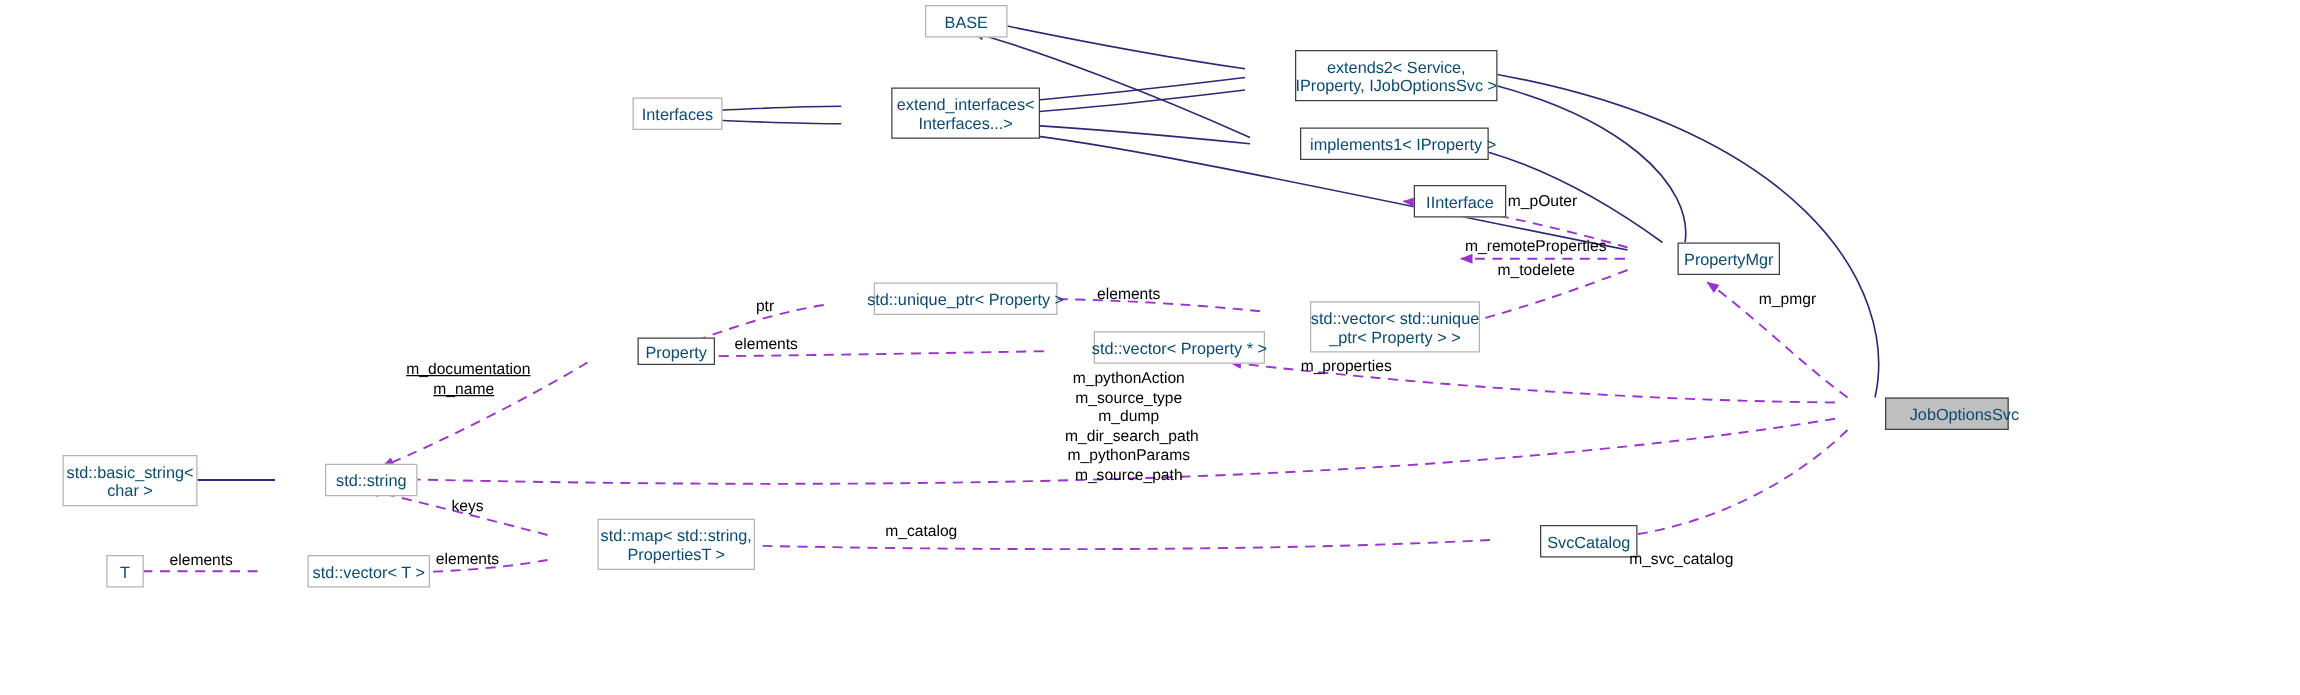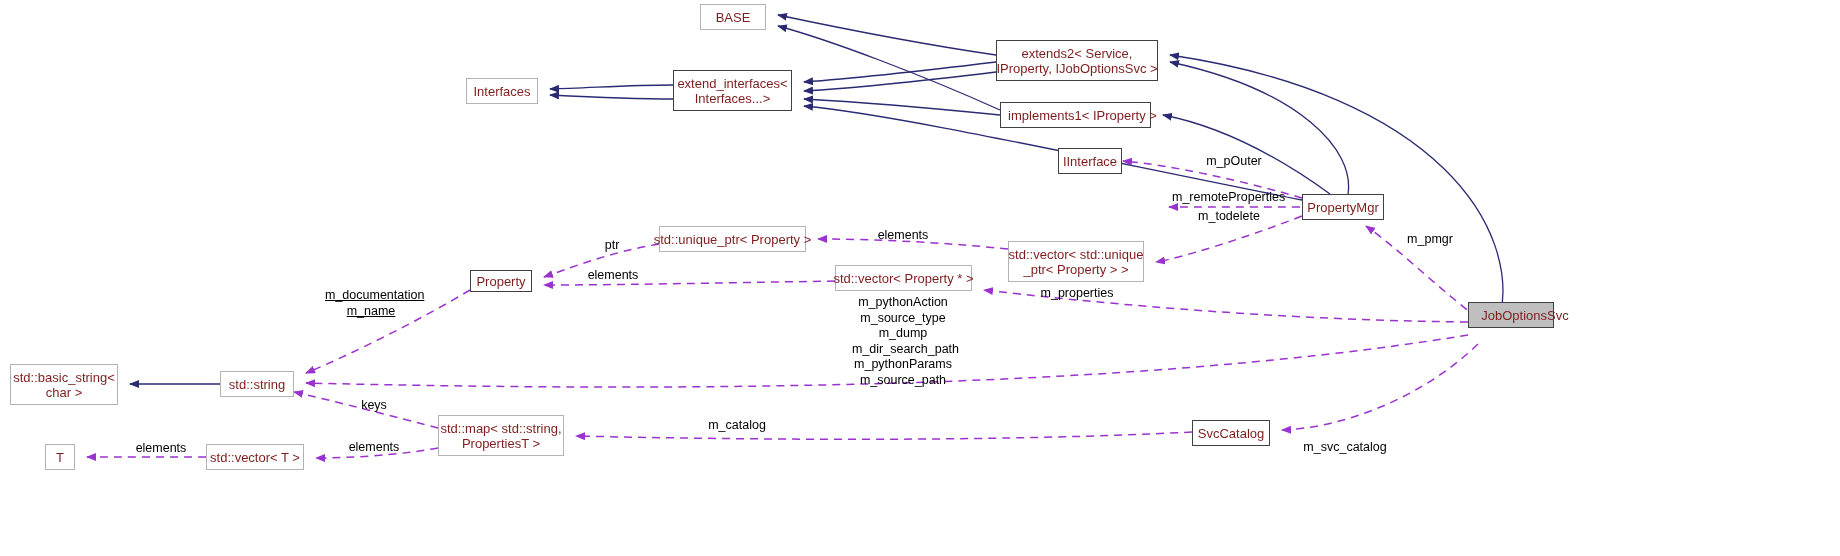--- a/index.html
+++ b/index.html
@@ -25,24 +25,25 @@
   }
   .node {
     position: absolute;
     box-sizing: border-box;
     display: flex;
     align-items: center;
     justify-content: center;
     text-align: center;
     font-size: 13px;
     line-height: 15px;
-    color: #7f1d1d;
+    color: #0c4a6e;
     background: #ffffff;
     white-space: pre;
     letter-spacing: 0px;
+    margin-left: 40px;
   }
   
   .node.lib {
     border: 1px solid #b3b3b3;
   }
   
   .node.own {
     border: 1.6px solid #404040;
   }
   
@@ -145,35 +146,35 @@
   <div class="node own" style="left:996px;top:40px;width:162px;height:41px;">extends2&lt; Service,
 IProperty, IJobOptionsSvc &gt;</div>
 
   <div class="node lib" style="left:466px;top:78px;width:72px;height:26px;">Interfaces</div>
 
   <div class="node own" style="left:673px;top:70px;width:119px;height:41px;">extend_interfaces&lt;
 Interfaces...&gt;</div>
 
   <div class="node own" style="left:1000px;top:102px;width:151px;height:26px;padding-left:14px;">implements1&lt; IProperty &gt;</div>
 
-  <div class="node own" style="left:1058px;top:148px;width:64px;height:26px;">IInterface</div>
+  <div class="node own" style="left:1091px;top:148px;width:74px;height:26px;">IInterface</div>
 
 
   <div class="node own" style="left:1302px;top:194px;width:82px;height:26px;">PropertyMgr</div>
 
   <div class="node lib" style="left:659px;top:226px;width:147px;height:26px;">std::unique_ptr&lt; Property &gt;</div>
 
   <div class="node lib" style="left:1008px;top:241px;width:136px;height:41px;">std::vector&lt; std::unique
 _ptr&lt; Property &gt; &gt;</div>
 
   <div class="node own" style="left:470px;top:270px;width:62px;height:22px;">Property</div>
 
   <div class="node lib" style="left:835px;top:265px;width:137px;height:26px;">std::vector&lt; Property * &gt;</div>
 
-  <div class="node current" style="left:1468px;top:302px;width:86px;height:26px;padding-left:28px;">JobOptionsSvc</div>
+  <div class="node current" style="left:1468px;top:318px;width:99px;height:26px;padding-left:28px;">JobOptionsSvc</div>
 
   <div class="node lib" style="left:10px;top:364px;width:108px;height:41px;">std::basic_string&lt;
 char &gt;</div>
 
   <div class="node lib" style="left:220px;top:371px;width:74px;height:26px;">std::string</div>
 
   <div class="node lib" style="left:438px;top:415px;width:126px;height:41px;">std::map&lt; std::string,
 PropertiesT &gt;</div>
 
   <div class="node own" style="left:1192px;top:420px;width:78px;height:26px;">SvcCatalog</div>

